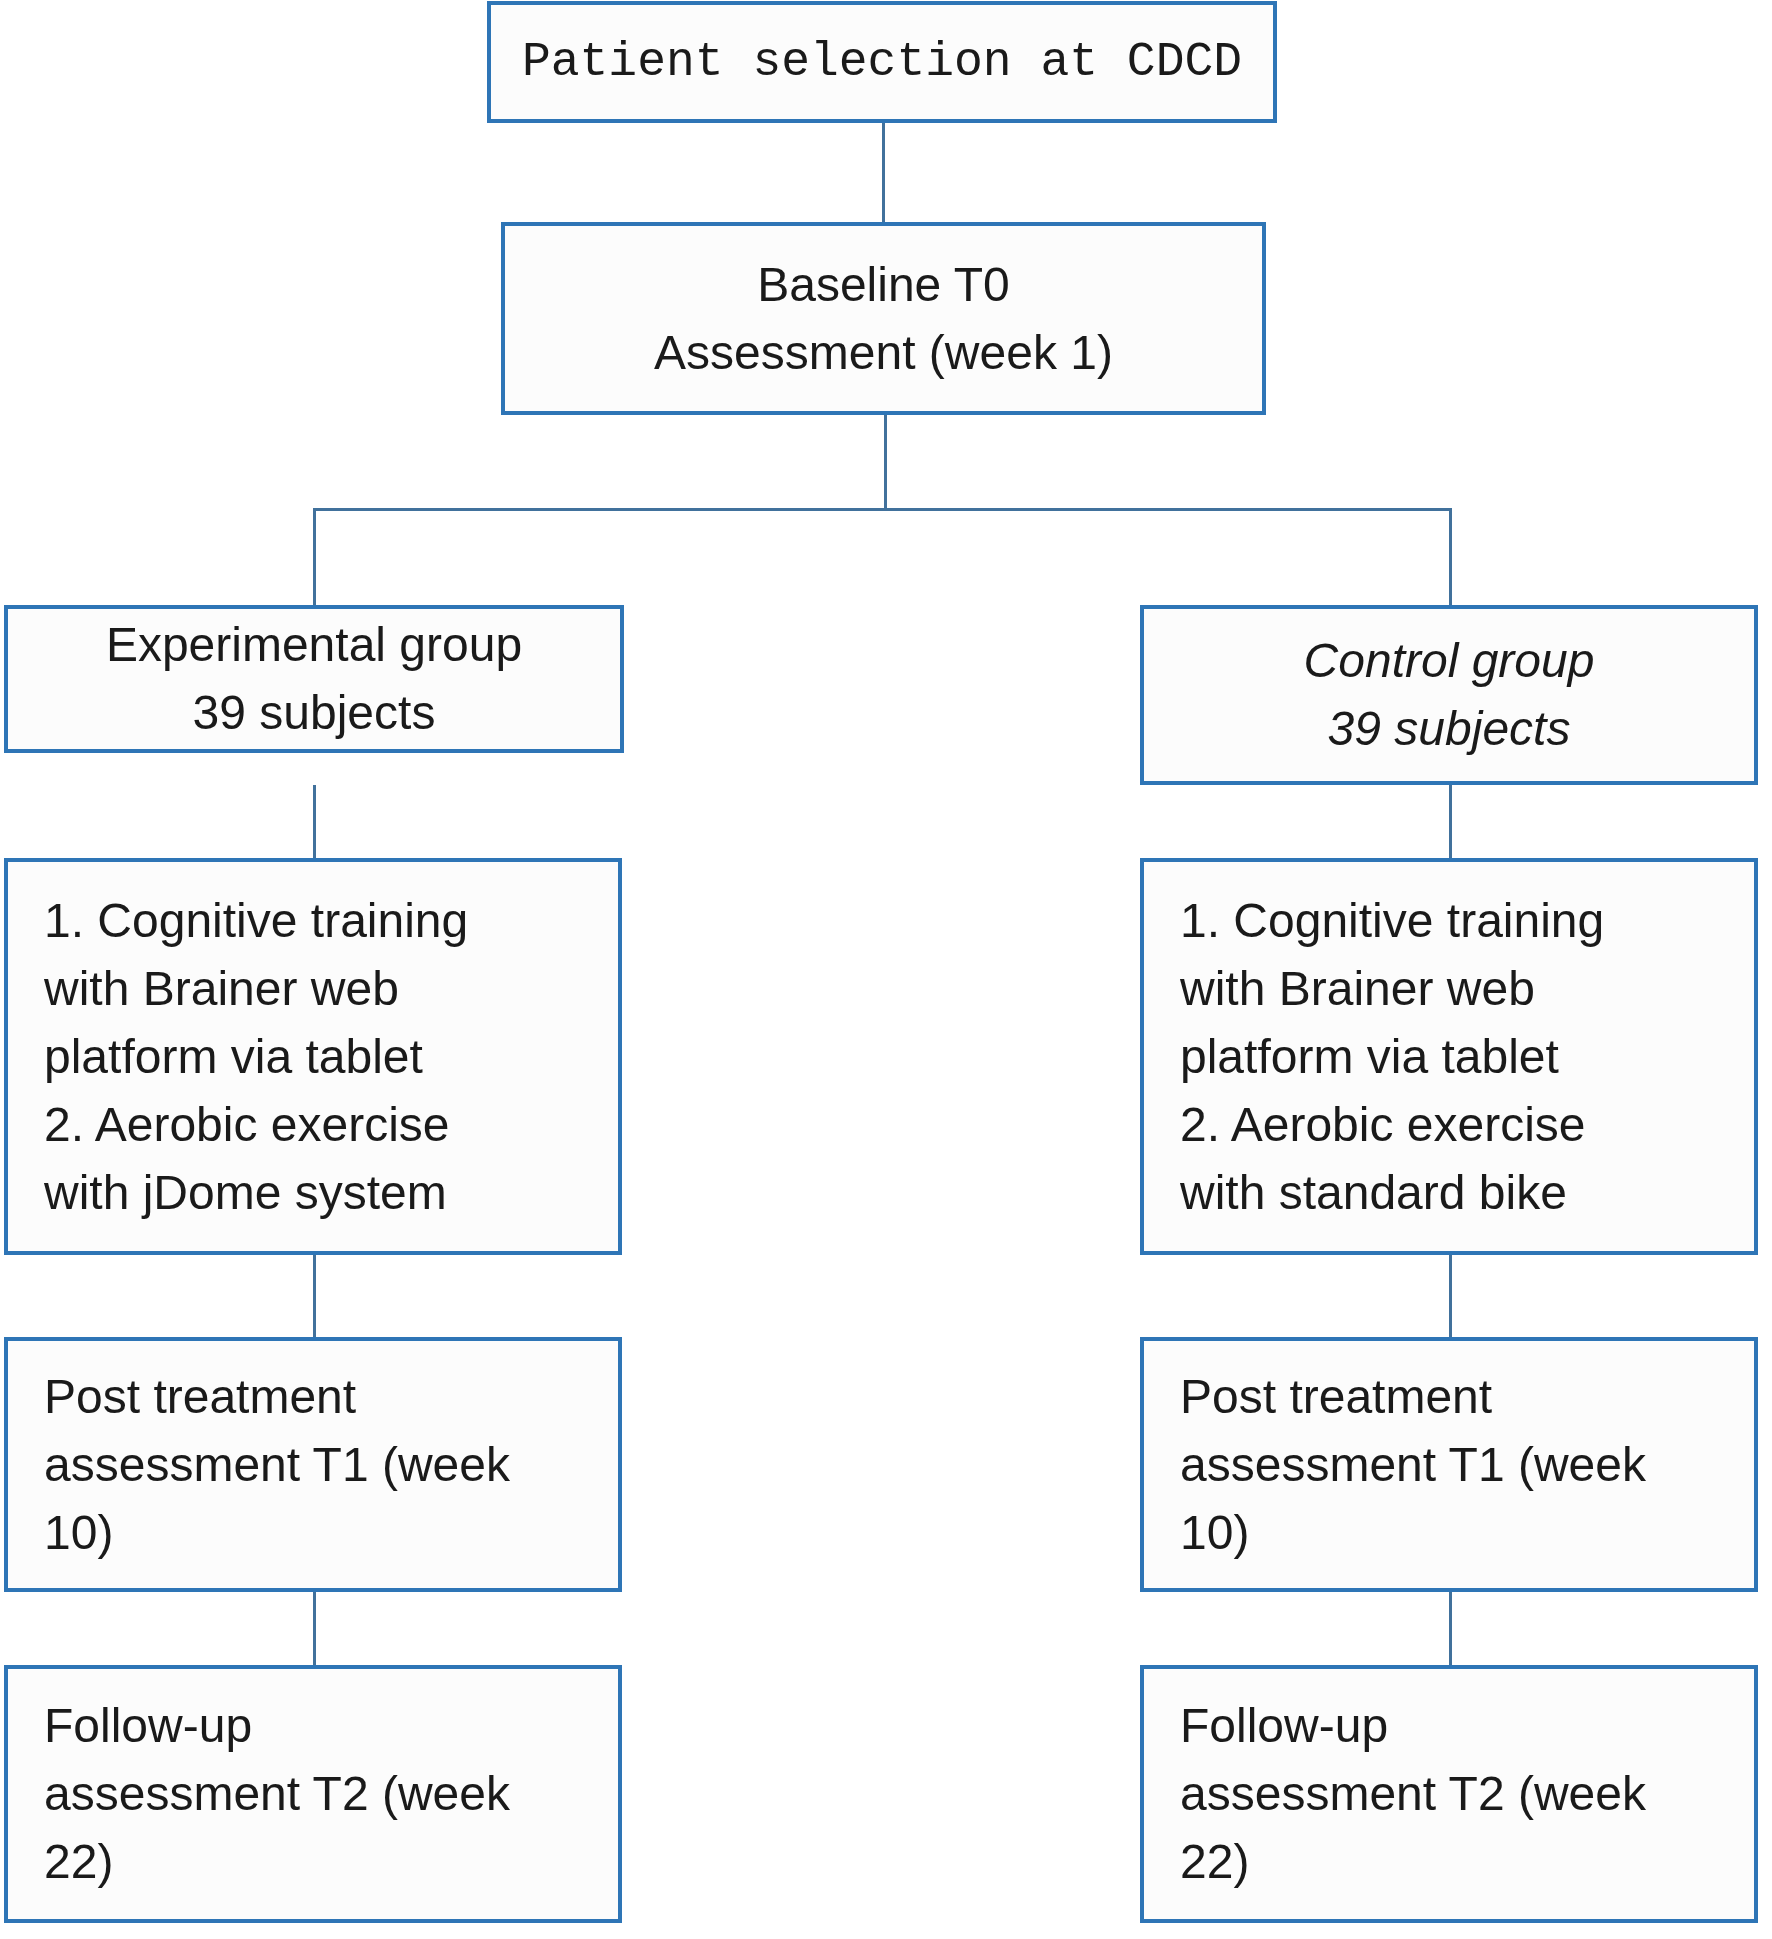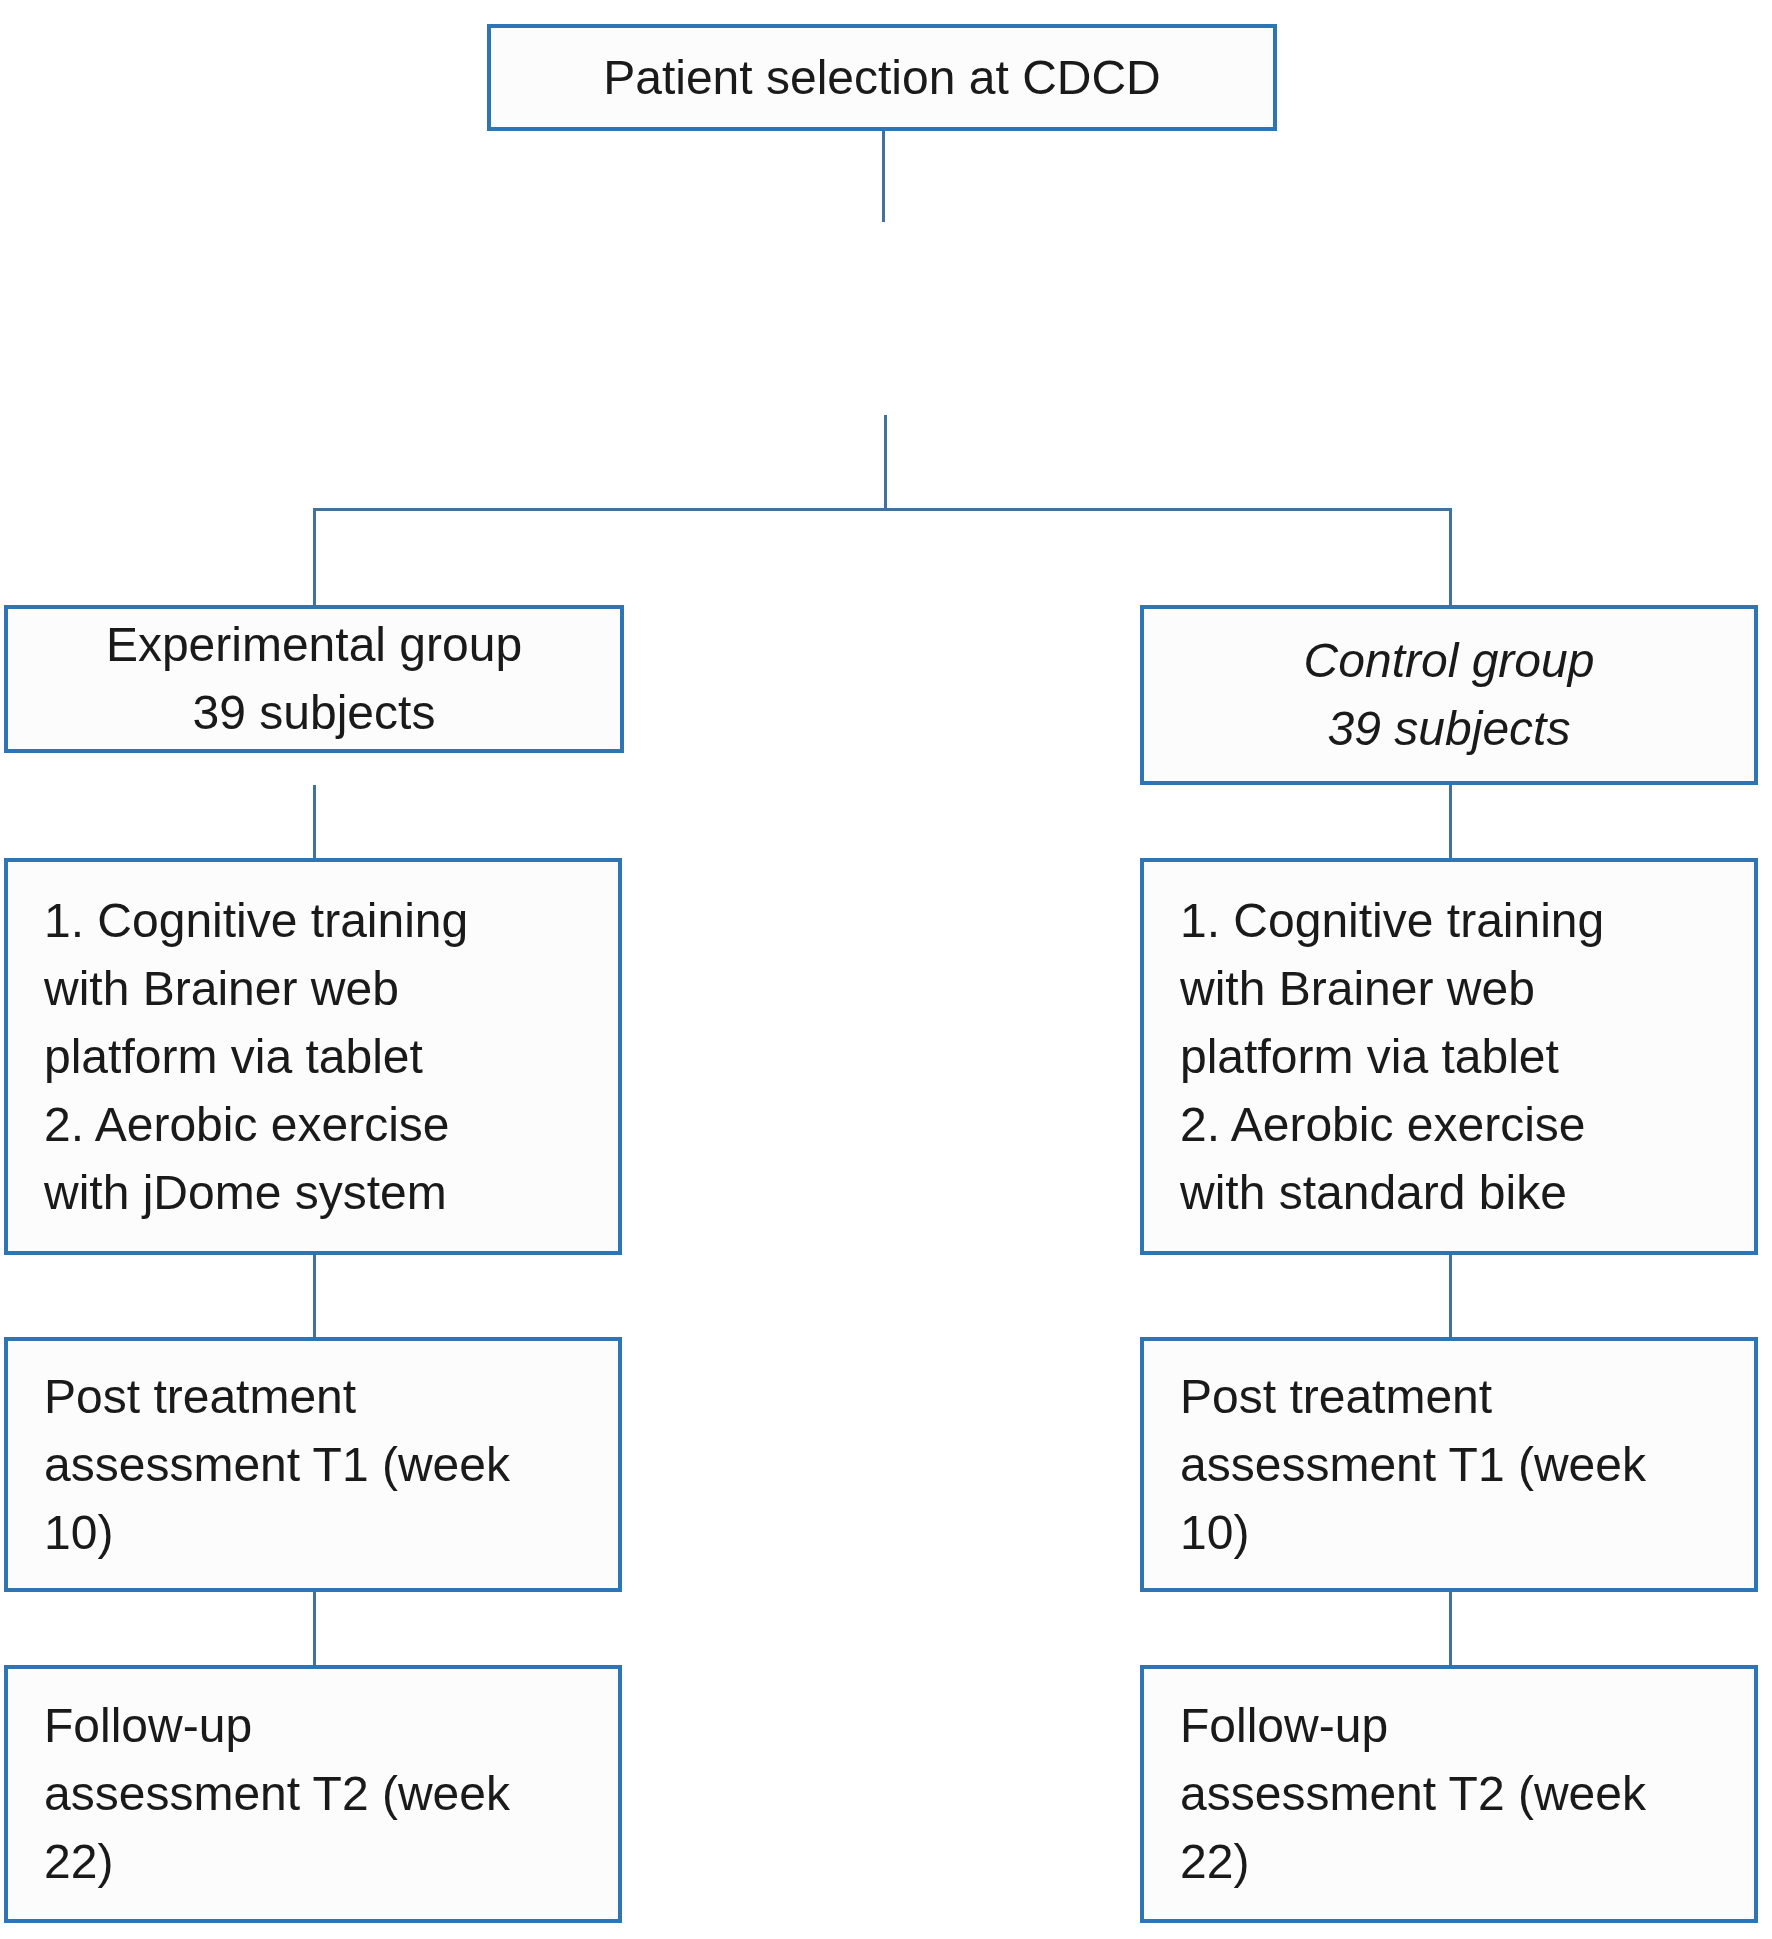--- a/index.html
+++ b/index.html
@@ -49,24 +49,28 @@
   <div class="conn h" style="left:313px;top:508px;width:1139px;"></div>
   <div class="conn v" style="left:313px;top:508px;height:97px;"></div>
   <div class="conn v" style="left:1449px;top:508px;height:97px;"></div>
   <div class="conn v" style="left:313px;top:785px;height:73px;"></div>
   <div class="conn v" style="left:1449px;top:785px;height:73px;"></div>
   <div class="conn v" style="left:313px;top:1255px;height:82px;"></div>
   <div class="conn v" style="left:1449px;top:1255px;height:82px;"></div>
   <div class="conn v" style="left:313px;top:1592px;height:73px;"></div>
   <div class="conn v" style="left:1449px;top:1592px;height:73px;"></div>
 
-  <div class="node center" style="left:487px;top:24px;width:790px;height:107px;">
+  <div class="node center" style="left:487px;top:1px;width:790px;height:122px;font-family:Liberation Mono, monospace;">
     <div class="node-text">Patient selection at CDCD</div>
   </div>
 
+  <div class="node center" style="left:501px;top:222px;width:765px;height:193px;">
+    <div class="node-text">Baseline T0
+Assessment (week 1)</div>
+  </div>
 
   <div class="node center" style="left:4px;top:605px;width:620px;height:148px;">
     <div class="node-text">Experimental group
 39 subjects</div>
   </div>
 
   <div class="node center" style="left:1140px;top:605px;width:618px;height:180px;font-style:italic;">
     <div class="node-text">Control group
 39 subjects</div>
   </div>

